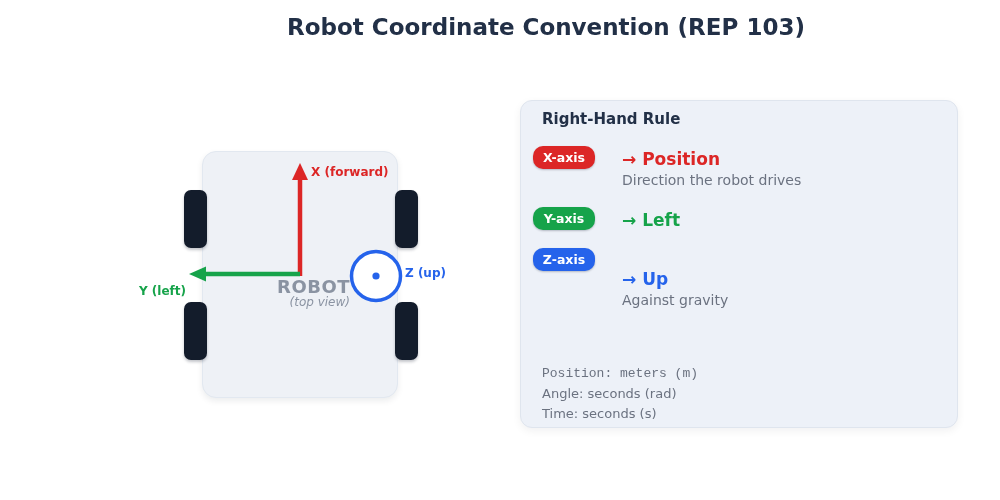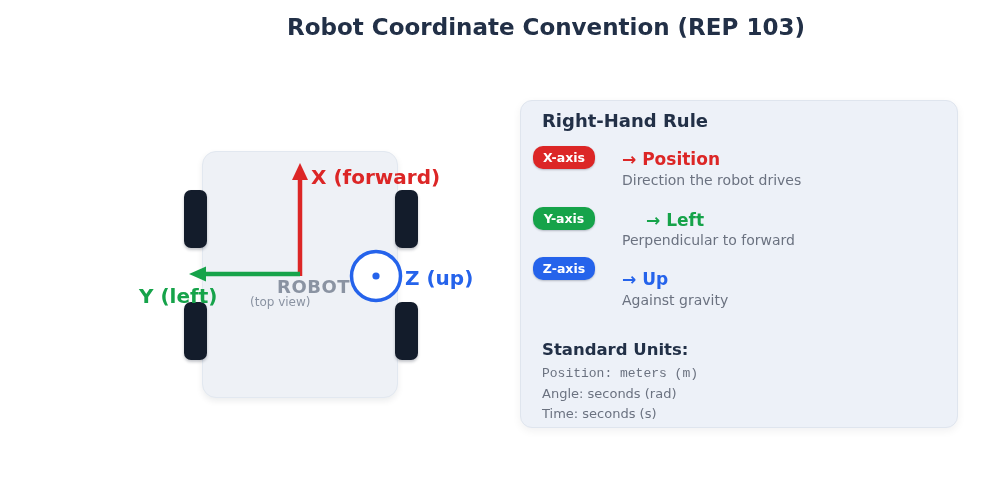--- a/index.html
+++ b/index.html
@@ -28,58 +28,58 @@
     width:23px; height:58px; border-radius:7px;
     background:var(--wheel); box-shadow:0 2px 3px rgba(15,23,42,0.25);
   }
   .wheel.fl { left:184px; top:190px; }
   .wheel.fr { left:395px; top:190px; }
   .wheel.rl { left:184px; top:302px; }
   .wheel.rr { left:395px; top:302px; }
 
   svg.axes-overlay { left:0; top:0; pointer-events:none; }
 
-  .axis-label { font-weight:bold; font-size:20px; white-space:nowrap; }
+  .axis-label { font-weight:bold; font-size:12px; white-space:nowrap; }
   .x-label { left:311px; top:165px; color:var(--x_axis); }
   .y-label { left:139px; top:284px; color:var(--y_axis); }
   .z-label { left:405px; top:266px; color:var(--z_axis); }
 
   .robot-name {
     left:250px; top:276px; width:100px; text-align:right;
     font-size:18px; font-weight:bold; color:#8a93a2; letter-spacing:0.5px;
   }
   .robot-subname {
-    left:250px; top:295px; width:100px; text-align:left;
-    font-size:12px; color:#8a93a2;
+    left:250px; top:295px; width:100px; text-align:right;
+    font-size:12px; color:#8a93a2;font-style:italic;
   }
 
   
   .panel {
     left:520px; top:100px; width:438px; height:328px;
     background:var(--panel_fill); border:1px solid var(--panel_border);
     border-radius:12px; box-sizing:border-box;
     box-shadow:0 3px 8px rgba(15,23,42,0.06);
   }
   .panel-title {
     left:21px; top:9px;
-    font-size:18px; font-weight:bold; color:#223047;
+    font-size:15px; font-weight:bold; color:#223047;
   }
   .badge {
     left:12px; width:62px; height:23px; border-radius:10px;
     color:#ffffff; font-size:12.5px; font-weight:bold;
     display:flex; align-items:center; justify-content:center;
     box-shadow:0 1px 2px rgba(15,23,42,0.25);
   }
   .badge.x { top:45px;  background:var(--x_axis); }
   .badge.y { top:106px; background:var(--y_axis); }
-  .badge.z { top:156px; background:var(--z_axis); }
+  .badge.z { top:147px; background:var(--z_axis); }
 
   .direction { left:101px; font-size:17px; font-weight:bold; white-space:nowrap; }
   .direction.x { top:48px;  color:var(--x_axis); }
-  .direction.y { top:109px; color:var(--y_axis);margin-left:24px; }
+  .direction.y { top:109px; color:var(--y_axis); }
   .direction.z { top:168px; color:var(--z_axis); }
 
   .descr { left:101px; font-size:14px; color:#6b7280; white-space:nowrap; }
   .descr.x { top:71px; }
   .descr.y { top:131px; }
   .descr.z { top:191px; }
 
   .units-heading {
     left:21px; top:239px;
     font-size:16.5px; font-weight:bold; color:#223047;
@@ -128,25 +128,23 @@
 
   <div class="abs panel">
     <div class="abs panel-title">Right-Hand Rule</div>
 
     <div class="abs badge x">X-axis</div>
     <div class="abs direction x">→ Position</div>
     <div class="abs descr x">Direction the robot drives</div>
 
     <div class="abs badge y">Y-axis</div>
     <div class="abs direction y">→ Left</div>
-    <div class="abs descr y">Perpendicular to forward</div>
 
     <div class="abs badge z">Z-axis</div>
     <div class="abs direction z">→ Up</div>
     <div class="abs descr z">Against gravity</div>
 
-    <div class="abs units-heading">Standard Units:</div>
     <div class="abs unit-line u0">Position: meters (m)</div>
     <div class="abs unit-line u1">Angle: seconds (rad)</div>
     <div class="abs unit-line u2">Time: seconds (s)</div>
   </div>
 
 </div>
 
 </body></html>

